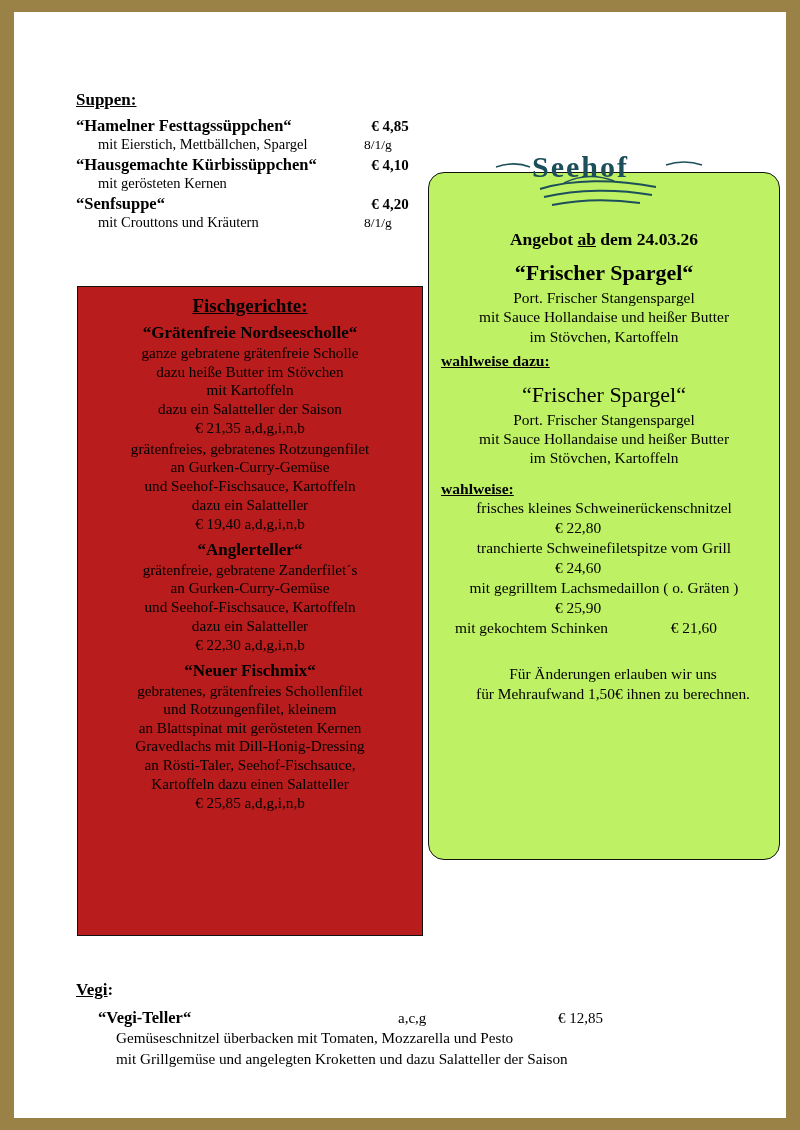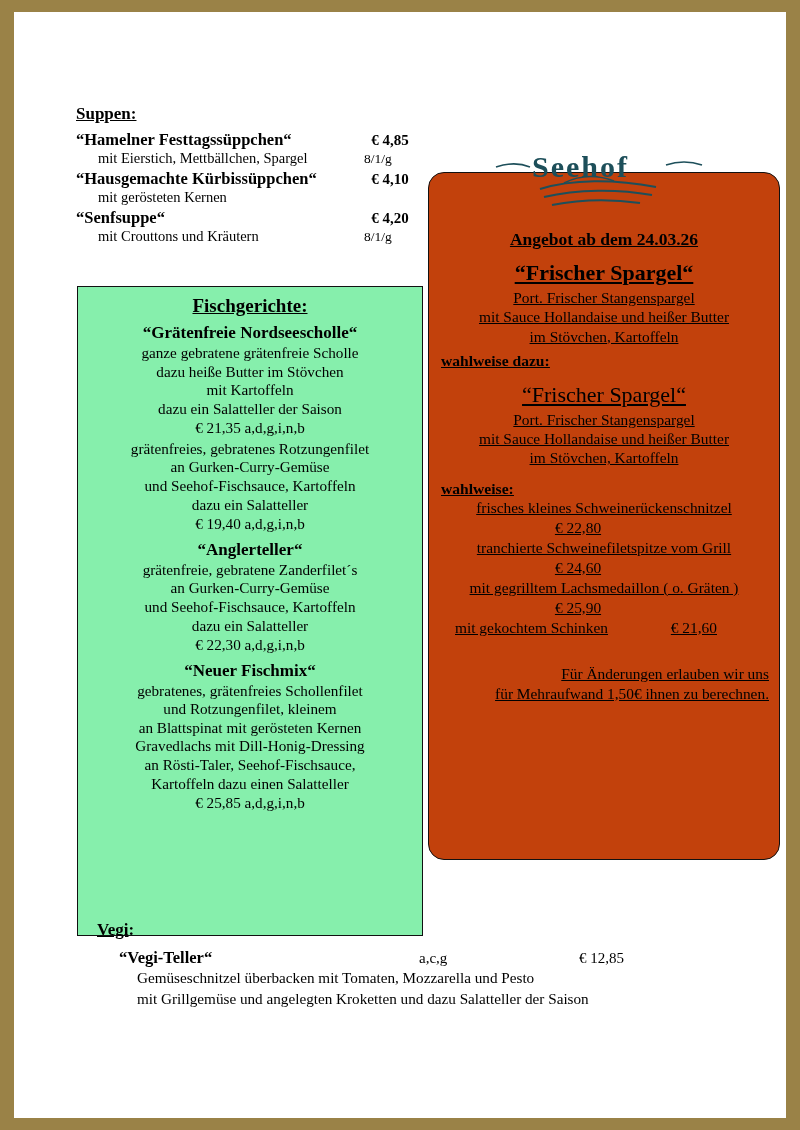--- a/index.html
+++ b/index.html
@@ -15,21 +15,21 @@
   .page {
     position: absolute;
     left: 14px; top: 12px;
     width: 772px; height: 1106px;
     background: #ffffff;
   }
 
   
   .suppen {
     position: absolute;
-    left: 62px; top: 92px;
+    left: 62px; top: 78px;
     width: 350px;
   }
   .sec-title {
     font-weight: bold;
     font-size: 17px;
     text-decoration: underline;
     margin-bottom: 6px;
   }
   .soup-row {
     display: flex;
@@ -67,21 +67,21 @@
     text-align: left;
   }
   .soup-block { margin-bottom: 2px; }
 
   
   .fisch-box {
     position: absolute;
     left: 63px; top: 274px;
     width: 346px; height: 650px;
     border: 1.5px solid #111;
-    background: #86efac;
+    background: #b91c1c;
     text-align: center;
     padding: 8px 6px 0 6px;
   }
   .fisch-title {
     font-weight: bold;
     font-size: 19px;
     text-decoration: underline;
     margin-bottom: 6px;
   }
   .dish { margin-bottom: 2px; }
@@ -100,24 +100,23 @@
     line-height: 1.3;
   }
 
   
   .angebot-box {
     position: absolute;
     left: 414px; top: 160px;
     width: 352px; height: 688px;
     border: 1.5px solid #111;
     border-radius: 16px;
-    background: #c2410c;
+    background: #bef264;
     text-align: center;
     padding: 10px 10px;
-    text-decoration: underline;
   }
   .logo {
     position: absolute;
     left: 480px; top: 133px;
     width: 210px; height: 72px;
     z-index: 5;
     font-weight: bold;
   }
   .logo svg { display:block; }
 
@@ -166,30 +165,29 @@
     display: flex;
     justify-content: space-between;
     font-size: 15.4px;
     padding: 0 52px 0 16px;
     line-height: 1.3;
   }
   .note {
     margin-top: 26px;
     font-size: 15.4px;
     line-height: 1.3;
-    text-align: right;
+    text-align: center;
     padding-left: 18px;
   }
 
   
   .vegi {
     position: absolute;
-    left: 62px; top: 908px;
+    left: 62px; top: 968px;
     width: 660px;
-    margin-left: 21px;
   }
   .vegi-title {
     font-weight: bold;
     font-size: 17px;
     margin-bottom: 8px;
   }
   .vegi-title u { text-decoration: underline; }
   .vegi-row {
     display: flex;
     align-items: baseline;

